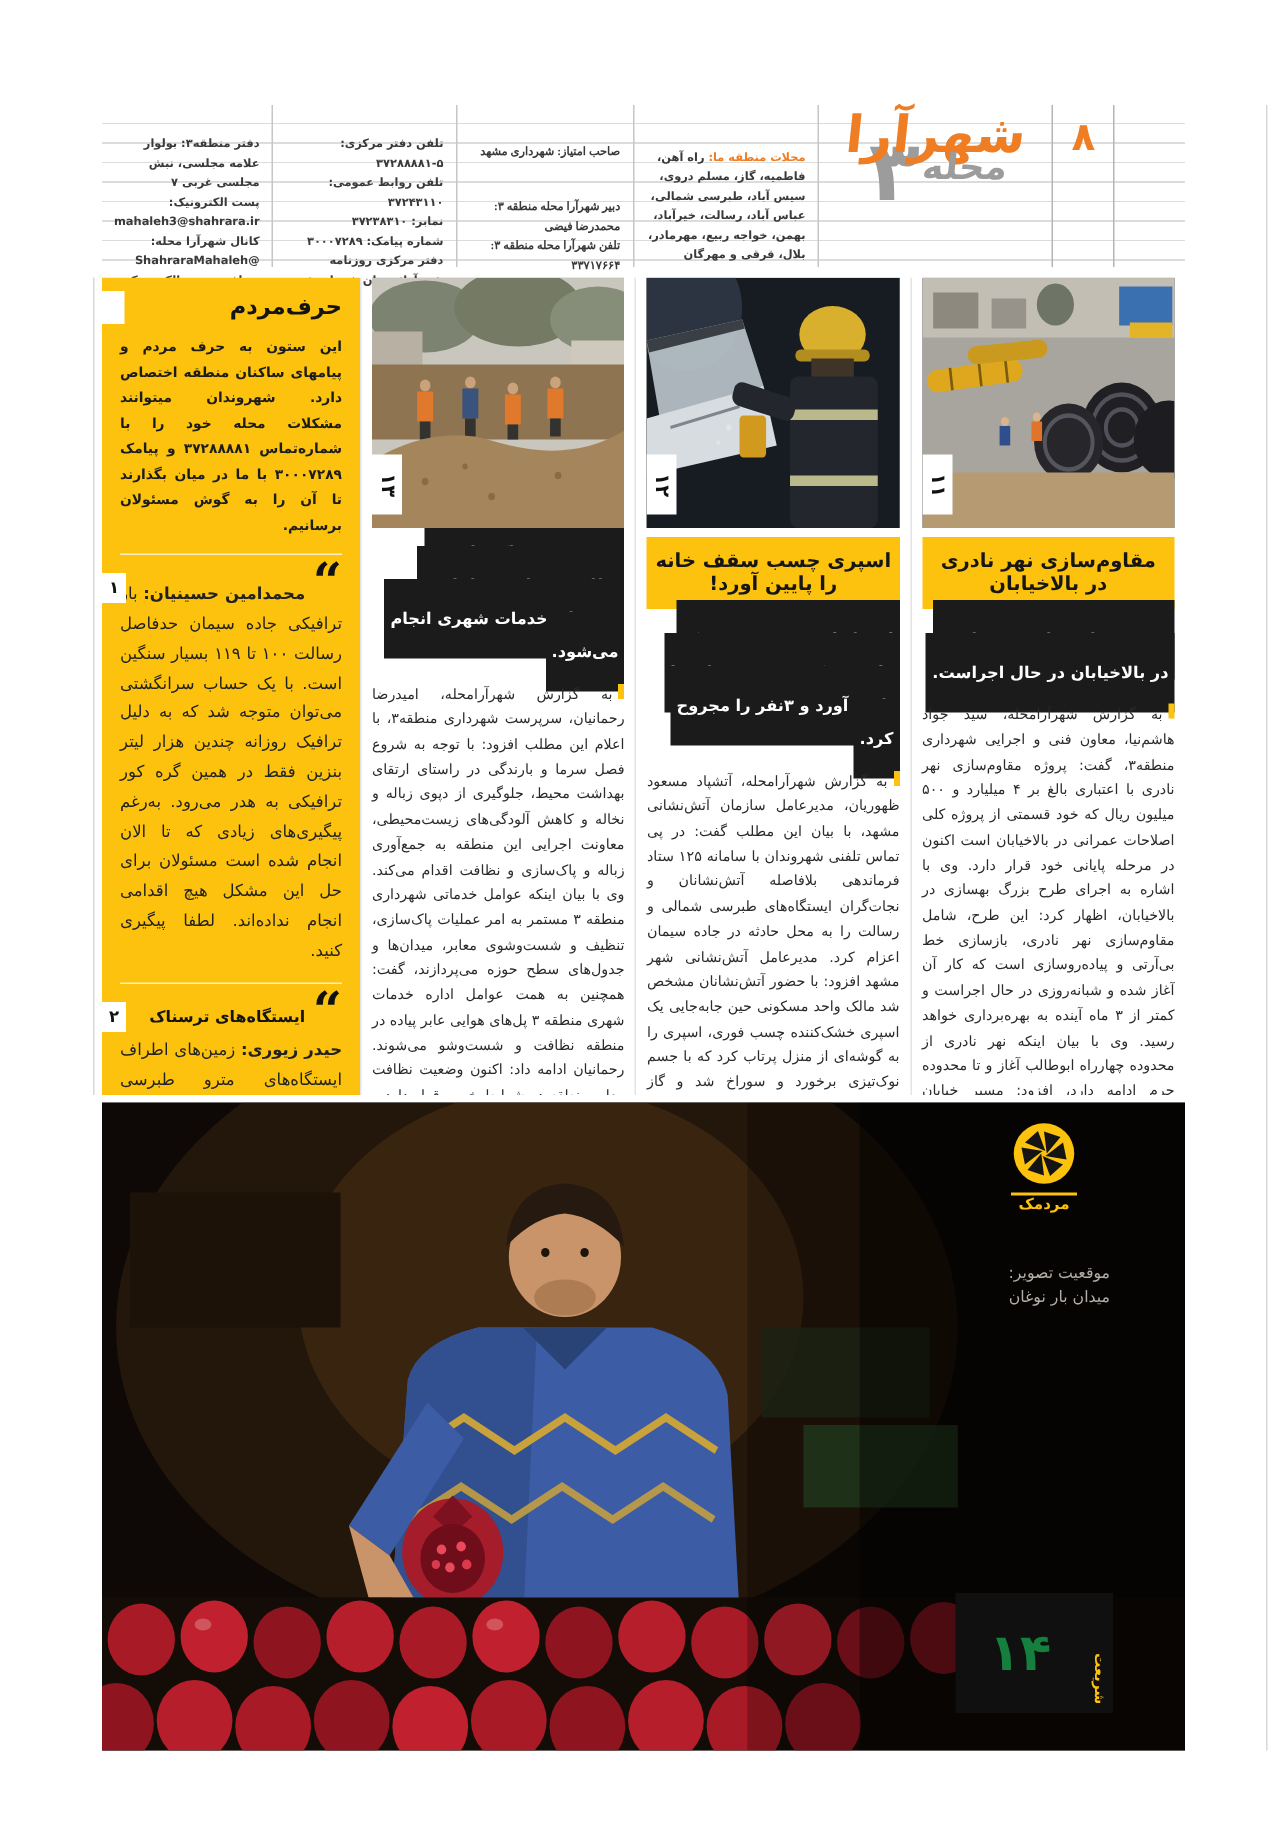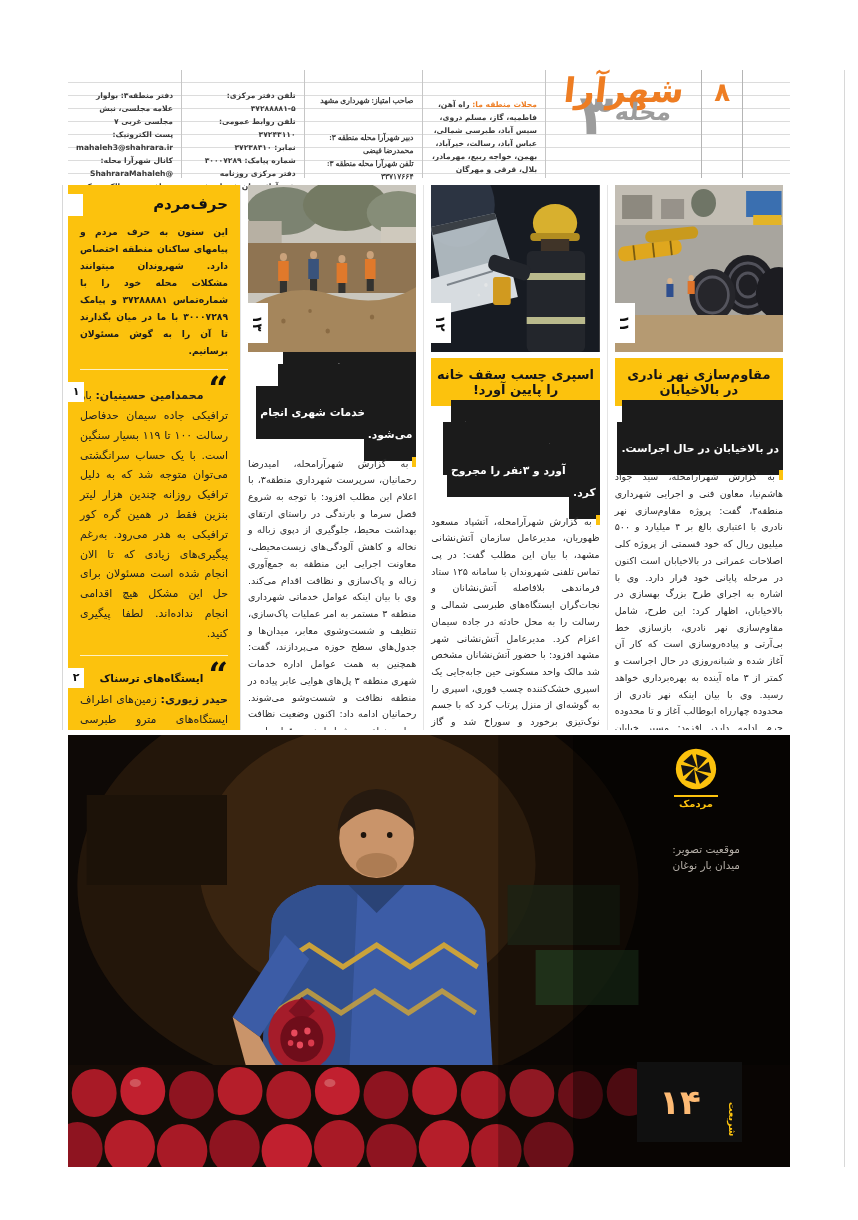--- a/index.html
+++ b/index.html
@@ -67,21 +67,21 @@
   .feat-img{position:absolute;inset:0;width:100%;height:100%;}
   .feat-caption{position:absolute;top:12px;right:50px;width:132px;text-align:right;color:#fff;}
   .ap-icon{width:44px;height:44px;margin-right:22px;}
   .brand{width:44px;margin-right:22px;margin-top:4px;color:#fcc20d;font-size:10px;font-weight:bold;
          text-align:center;border-top:2px solid #fcc20d;padding-top:1px;}
   .cap-title{margin-top:26px;font-size:14.5px;font-weight:bold;line-height:1.55;}
   .cap-loc{margin-top:32px;font-size:10.5px;color:#b4aea7;line-height:1.55;}
   .page-box{position:absolute;right:48px;bottom:25px;width:105px;height:80px;background:#101010;display:flex;}
   .pb-label{writing-mode:vertical-rl;color:#fcc20d;font-size:9.5px;font-weight:bold;
             padding:6px 4px;display:flex;align-items:center;}
-  .pb-num{flex:1;display:flex;align-items:center;justify-content:center;color:#fdba74;
+  .pb-num{flex:1;display:flex;align-items:center;justify-content:center;color:#15803d;
           font-size:34px;font-weight:bold;}
 </style>
 </head>
 <body>
 
 <div class="page">
   <div class="vrule vrule-right"></div>
   <div class="vrule vrule-left"></div>
 
   <header class="header">

